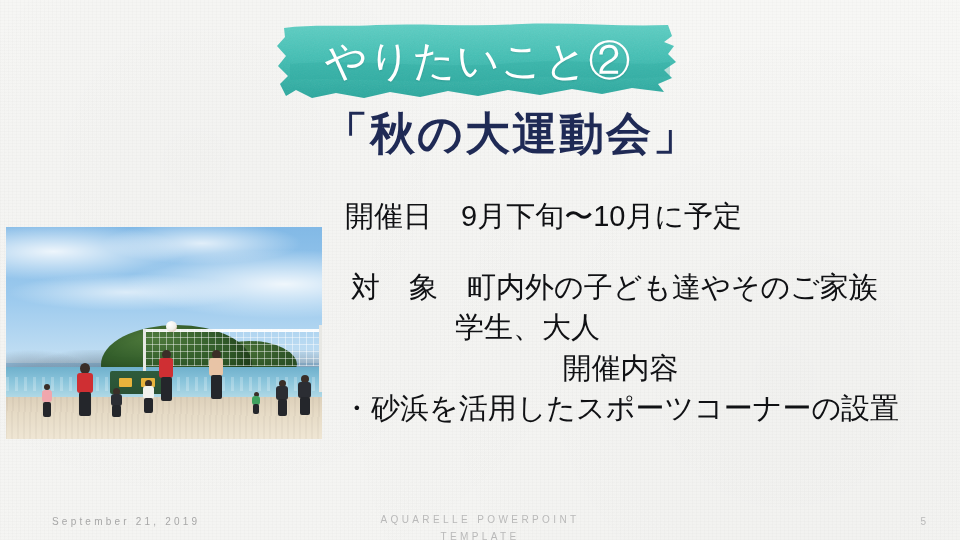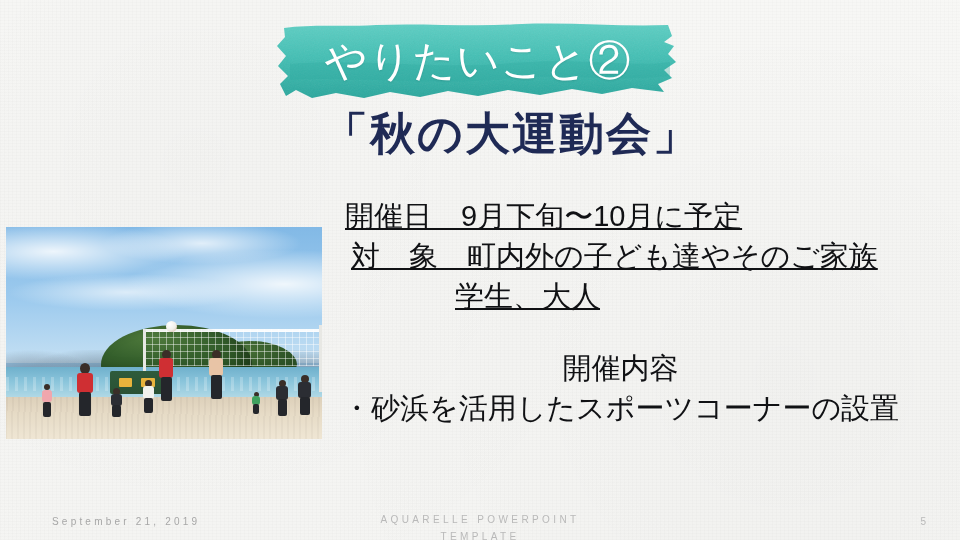--- a/index.html
+++ b/index.html
@@ -147,22 +147,22 @@
   }
 
   
   .body-block {
     position: absolute;
     color: #101114;
     font-size: 29px;
     line-height: 1.38;
     white-space: nowrap;
   }
-  .block-a { left: 345px; top: 196px; text-decoration: underline; }
-  .block-a .ln2 { padding-left: 6px; }
+  .block-a { left: 345px; top: 196px; }
+  .block-a .ln2 { padding-left: 6px; margin-top: 31px; }
   .block-a .ln3 { padding-left: 110px; }
   .block-b { left: 342px; top: 348px; text-align: center; }
 
   
   .footer-date {
     position: absolute;
     left: 52px;
     top: 516px;
     font-size: 10px;
     letter-spacing: 3.2px;

